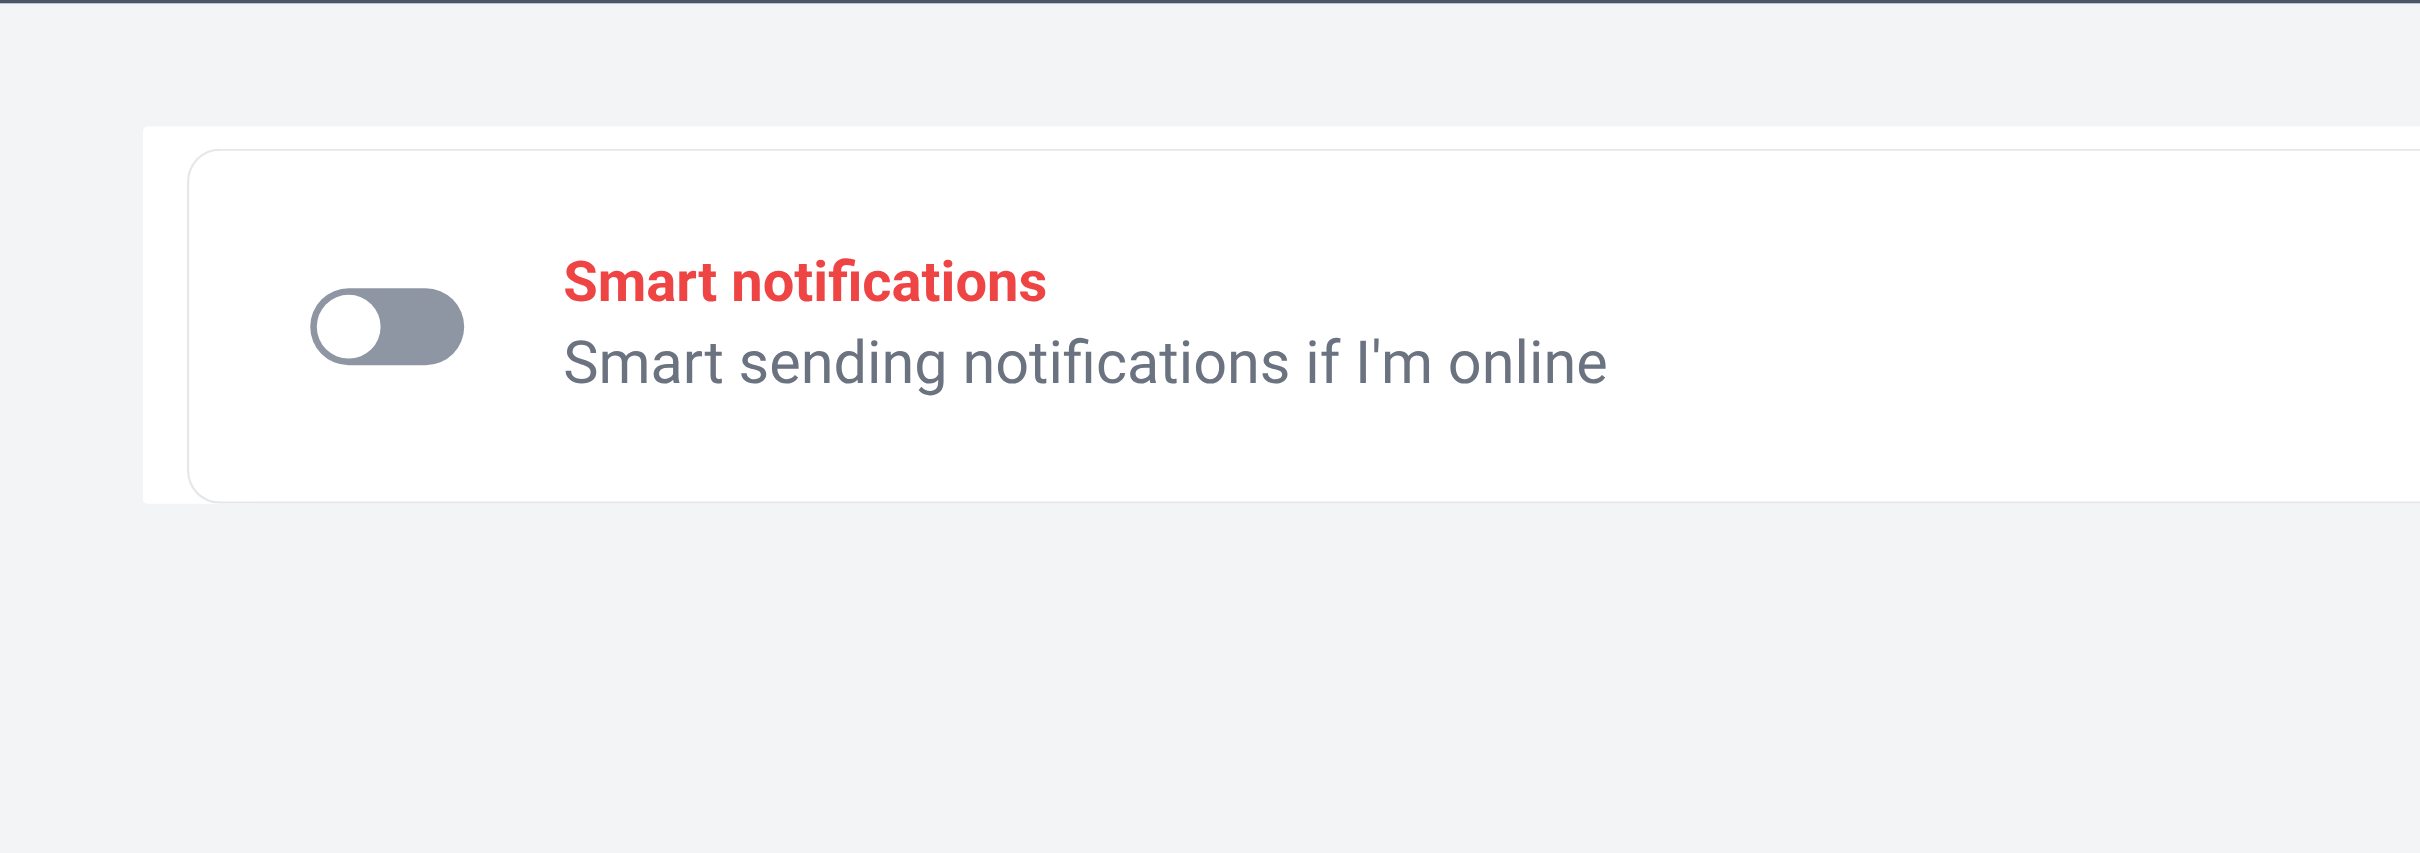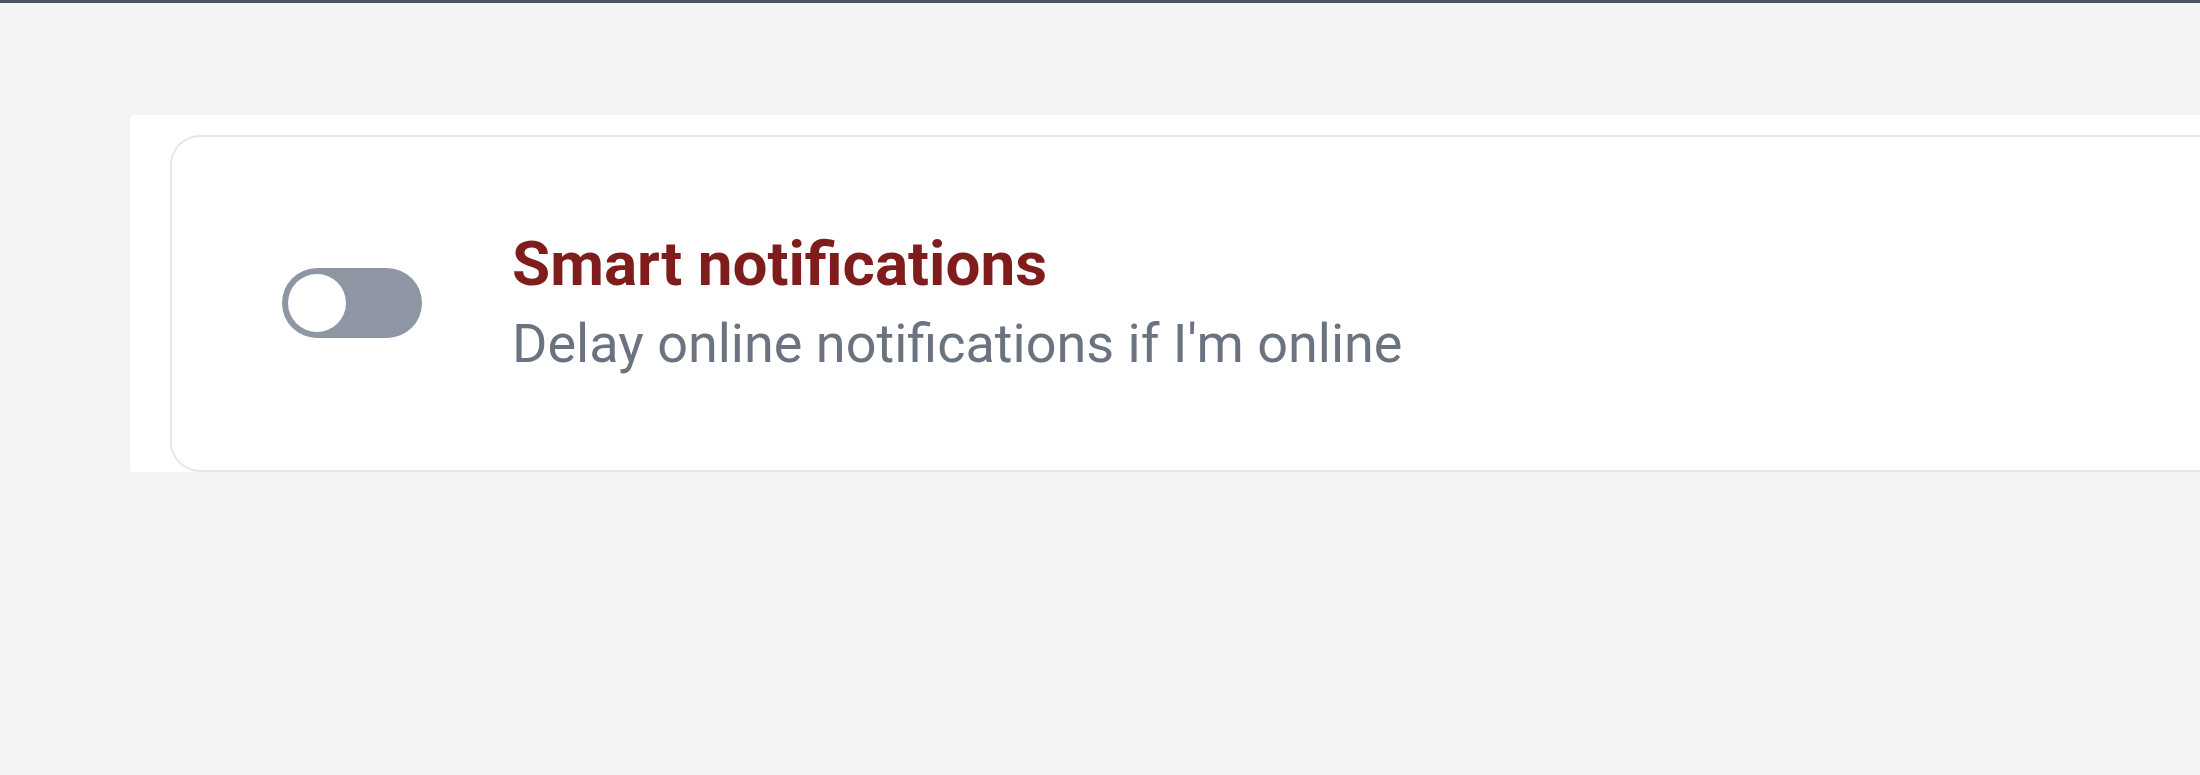--- a/index.html
+++ b/index.html
@@ -59,39 +59,39 @@
       border-radius: 50%;
     }
     
     .setting-text {
       display: flex;
       flex-direction: column;
       gap: 8px;
     }
     
     .setting-title {
-      font-size: 62px;
+      font-size: 51px;
       font-weight: 700;
-      color: #7f1d1d;
+      color: #ef4444;
       line-height: 1.2;
     }
     
     .setting-description {
       font-size: 54px;
       font-weight: 400;
       color: #6b7280;
       line-height: 1.3;
     }
   </style>
 </head>
 <body>
 
 <div class="panel">
   <div class="setting-row">
     <div class="toggle-track">
       <div class="toggle-thumb"></div>
     </div>
     <div class="setting-text">
       <div class="setting-title">Smart notifications</div>
-      <div class="setting-description">Delay online notifications if I'm online</div>
+      <div class="setting-description">Smart sending notifications if I'm online</div>
     </div>
   </div>
 </div>
 
 </body></html>

